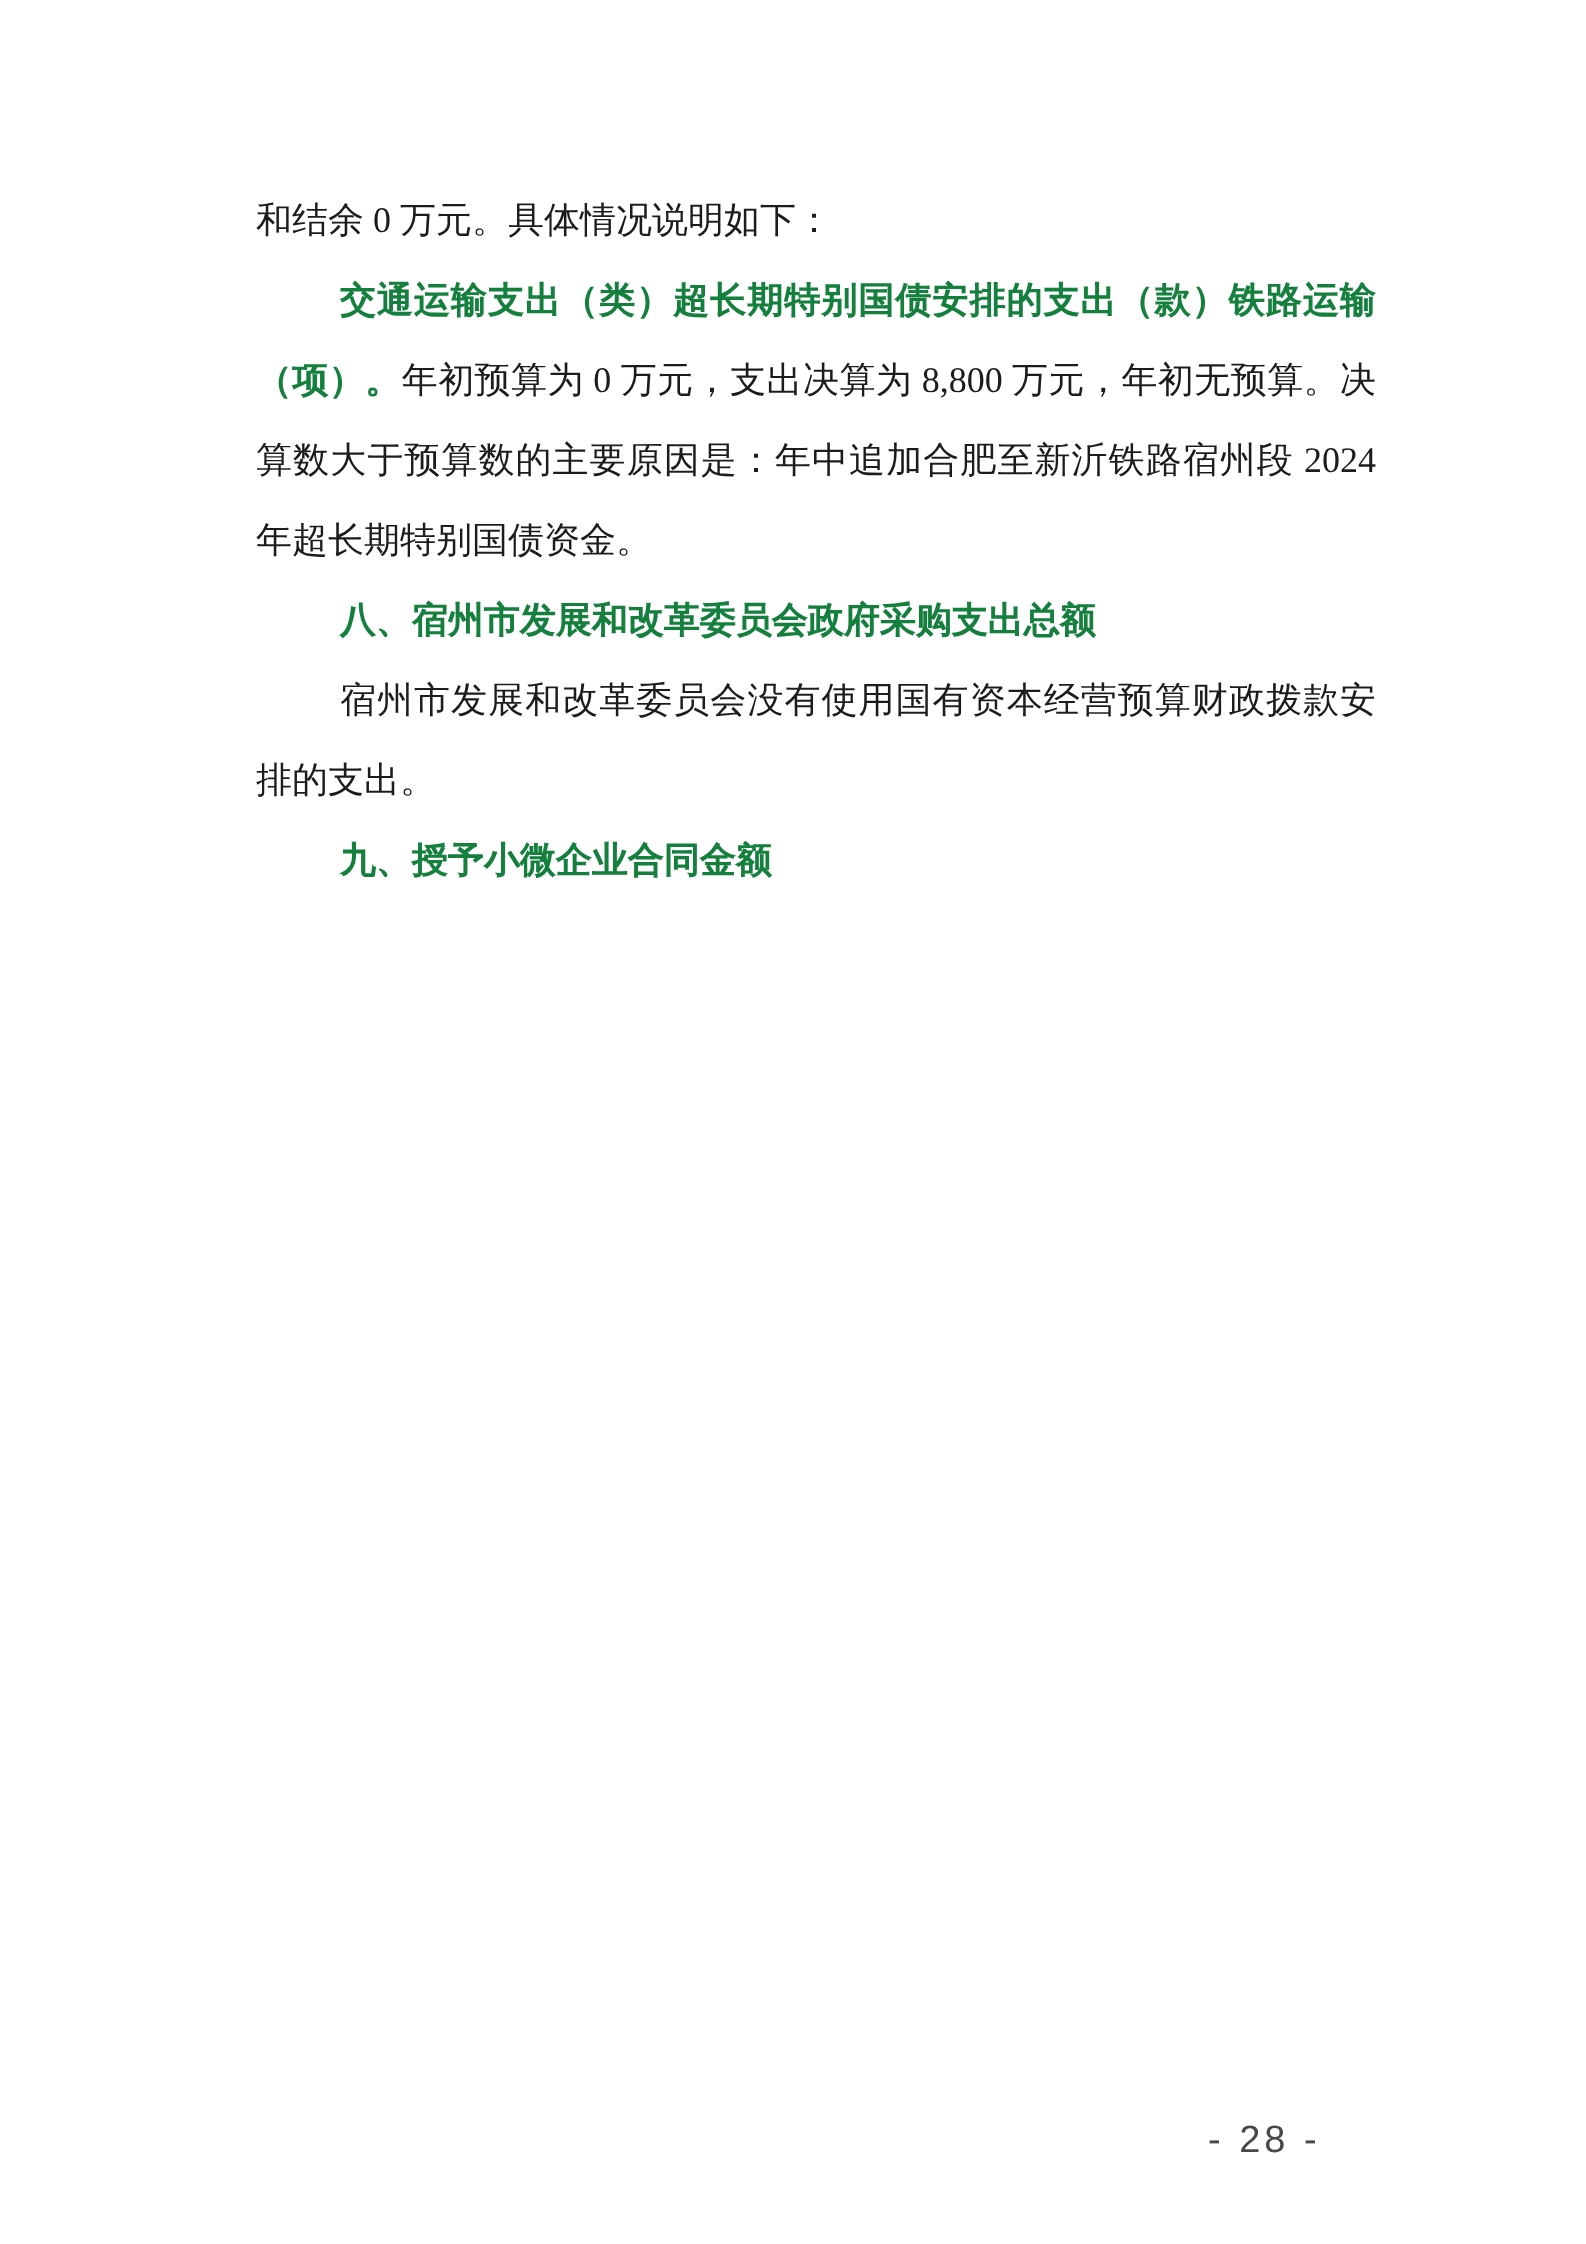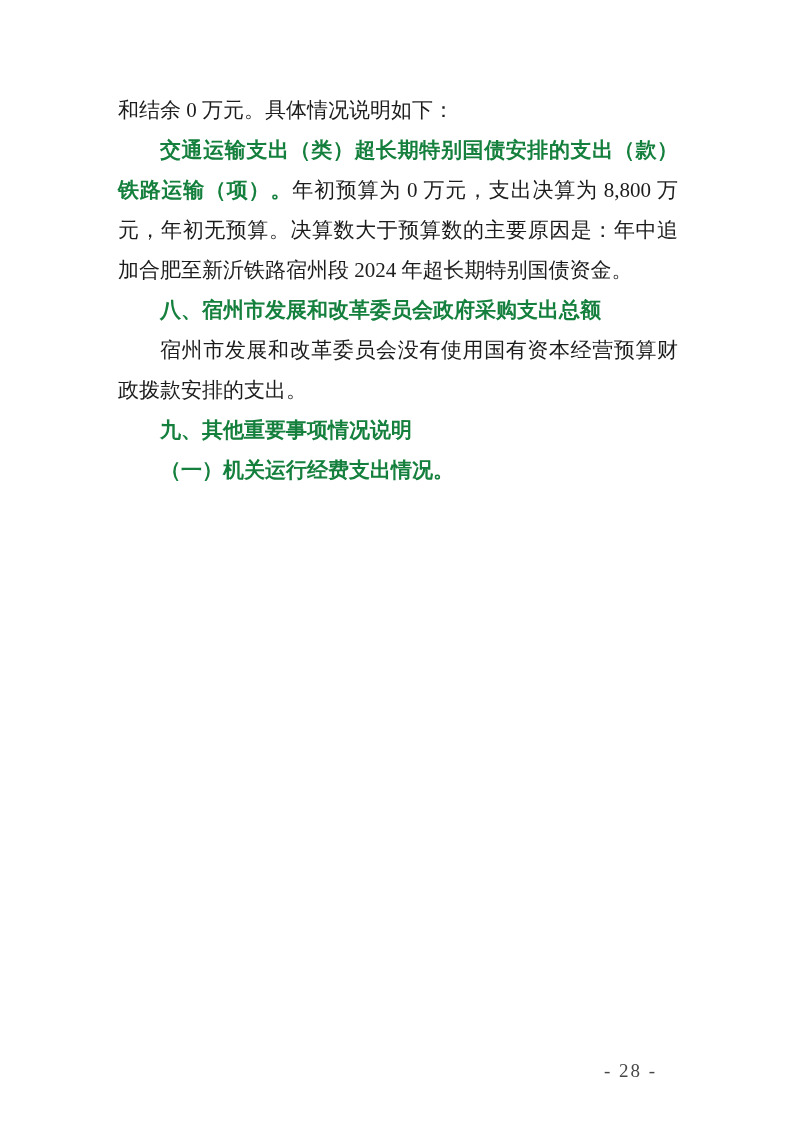--- a/index.html
+++ b/index.html
@@ -10,25 +10,25 @@
   .page {
     position: relative;
     width: 793px;
     height: 1122px;
     background: #ffffff;
     overflow: hidden;
     font-family: "Liberation Serif", serif;
   }
   .doc-body {
     position: absolute;
-    left: 118px;
+    left: 128px;
     top: 90px;
     width: 560px;
     color: #1c1c1c;
-    font-size: 21px;
+    font-size: 18px;
     line-height: 40px;
     text-align: justify;
   }
   .para {
     margin: 0;
     padding: 0;
     word-break: break-all;
     text-align: justify;
   }
   .para.indent {
@@ -50,30 +50,29 @@
     font-weight: bold;
   }
   .page-footer {
     position: absolute;
     left: 604px;
     top: 1058px;
     font-size: 19px;
     line-height: 26px;
     color: #474747;
     letter-spacing: 2px;
-    font-family: Liberation Serif, serif;
+    font-family: Liberation Sans, sans-serif;
     white-space: pre;
   }
 </style>
 </head>
 <body>
 
 <div class="page">
   <div class="doc-body">
       <p class="para body"><span class="run">和结余 0 万元。具体情况说明如下：</span></p>
       <p class="para body indent"><span class="run bold-serif">交通运输支出（类）超长期特别国债安排的支出（款）铁路运输（项）。</span><span class="run">年初预算为 0 万元，支出决算为 8,800 万元，年初无预算。决算数大于预算数的主要原因是：年中追加合肥至新沂铁路宿州段 2024 年超长期特别国债资金。</span></p>
       <p class="para heading indent"><span class="run bold-serif">八、宿州市发展和改革委员会政府采购支出总额</span></p>
       <p class="para body indent"><span class="run">宿州市发展和改革委员会没有使用国有资本经营预算财政拨款安排的支出。</span></p>
-      <p class="para heading indent"><span class="run bold-serif">九、其他重要事项情况说明</span></p>
-      <p class="para heading indent"><span class="run bold-serif">（一）机关运行经费支出情况。</span></p>
+      <p class="para heading indent"><span class="run bold-serif">九、授予小微企业合同金额</span></p>
     </div>
   <div class="page-footer">- 28 -</div>
 </div>
 
 </body></html>

